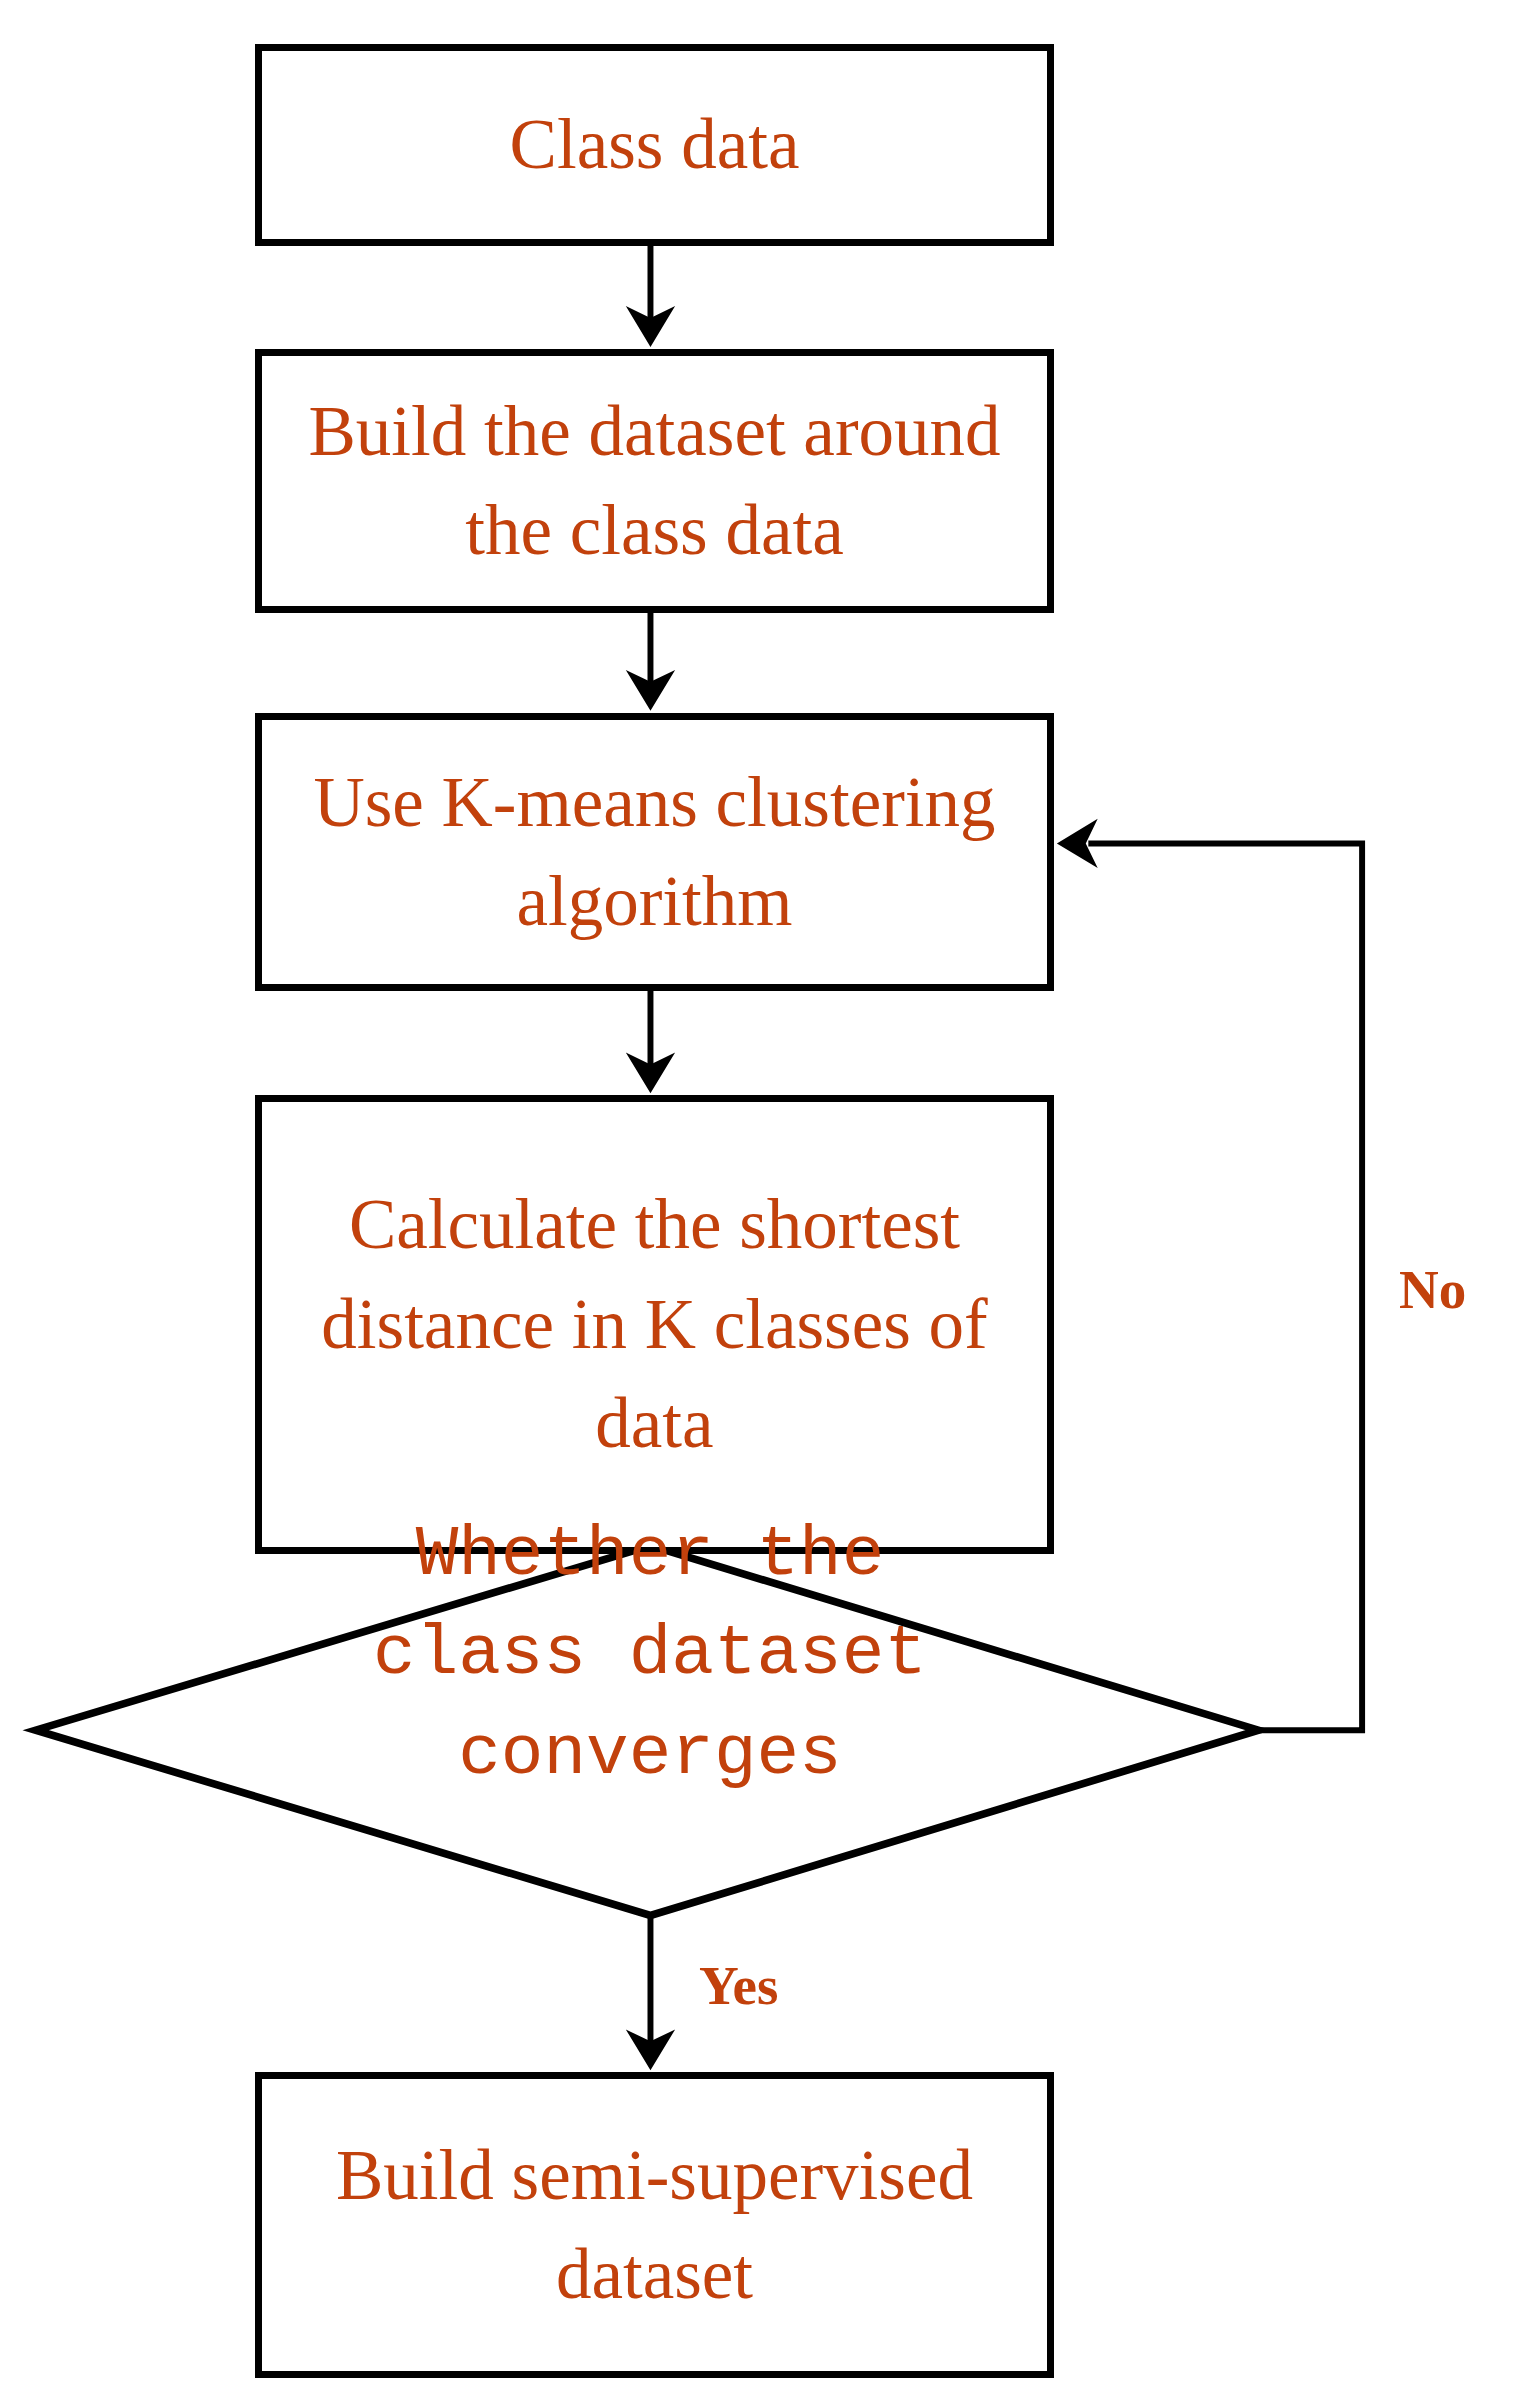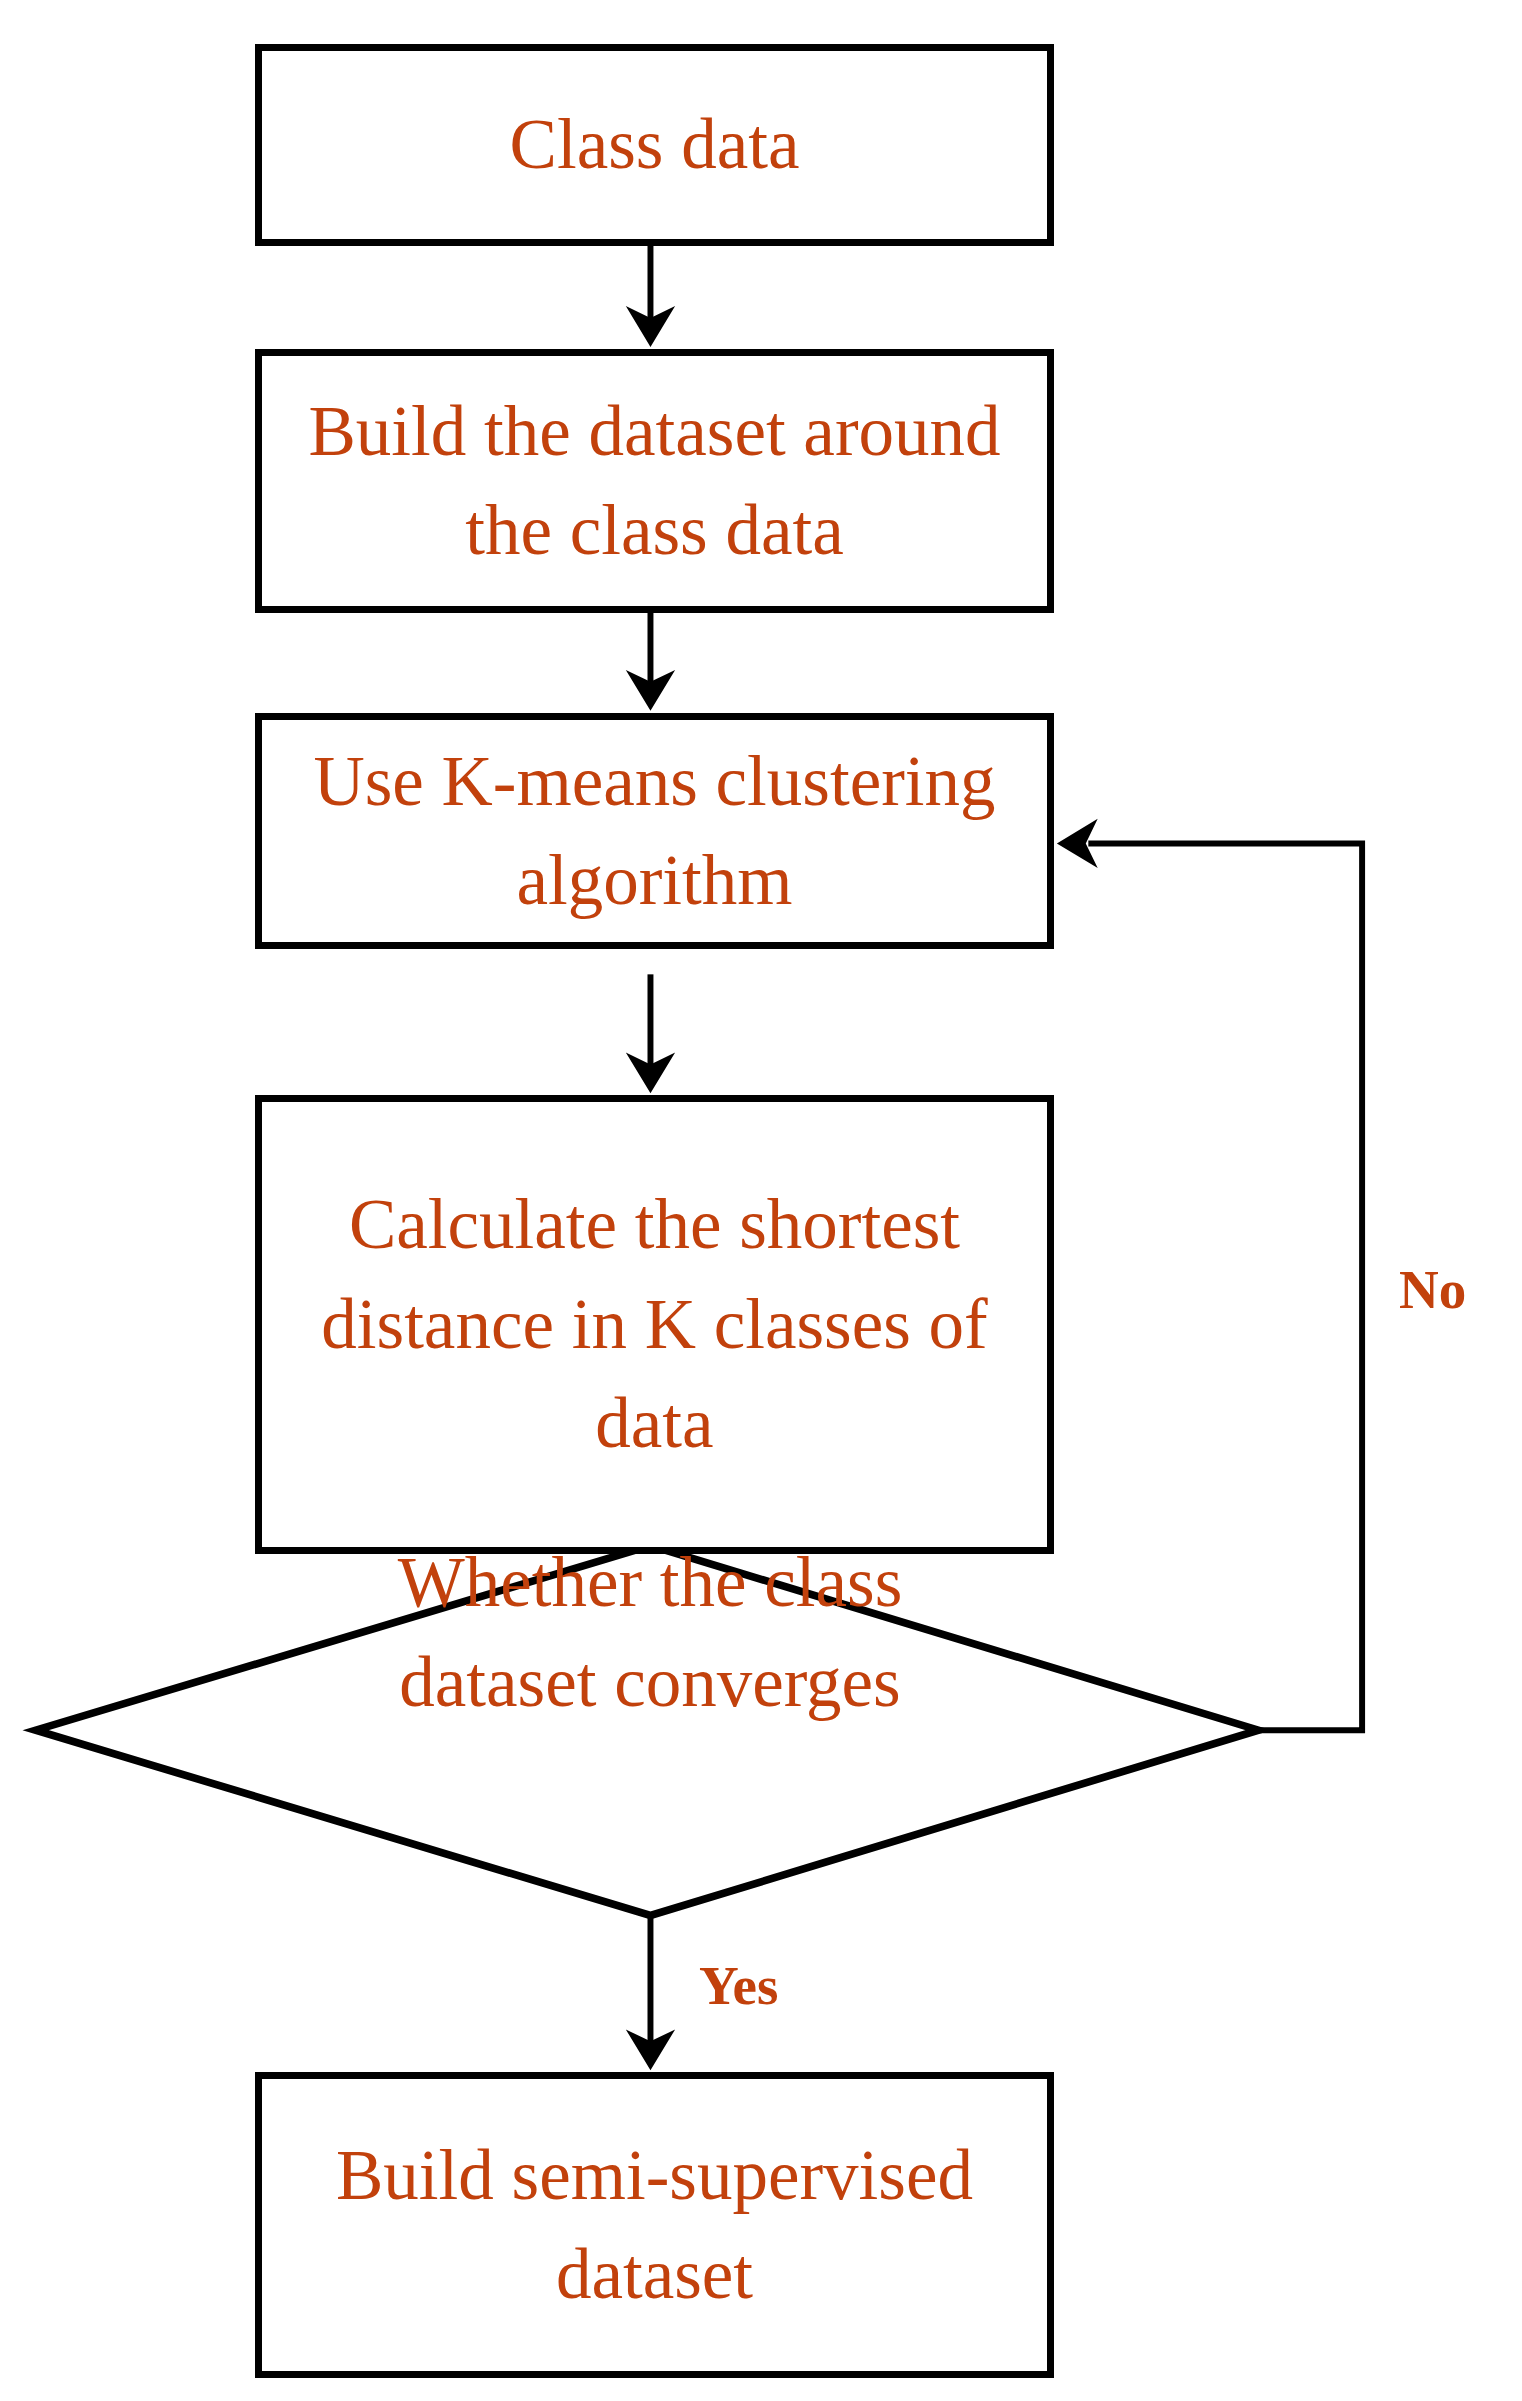--- a/index.html
+++ b/index.html
@@ -34,29 +34,30 @@
     align-items: center;
     justify-content: center;
     text-align: center;
     font-size: 71px;
     line-height: 1.40;
     padding: 0 34px;
   }
   .diamond-label {
     position: absolute;
     left: 344px;
-    top: 1509px;
+    top: 1557px;
     width: 612px;
     height: 247px;
     display: flex;
-    align-items: center;
+    align-items: flex-end;
     justify-content: center;
     text-align: center;
     font-size: 71px;
     line-height: 1.40;
+    font-family: Liberation Mono, monospace;
   }
   .edge-label {
     position: absolute;
     font-size: 55px;
     line-height: 1.2;
     white-space: nowrap;
     font-weight: bold;
   }
   .edge-label.yes { left: 699px;  top: 1929px; margin-top: 24px; }
   .edge-label.no  { left: 1399px; top: 1257px; }
@@ -106,21 +107,21 @@
   </svg>
 
   <div class="node" style="top:44px; height:202px;">
     <span>Class data</span>
   </div>
 
   <div class="node" style="top:349px; height:264px;">
     <span>Build the dataset around the class data</span>
   </div>
 
-  <div class="node" style="top:713px; height:236px;">
+  <div class="node" style="top:713px; height:278px;">
     <span>Use K-means clustering algorithm</span>
   </div>
 
   <div class="node" style="top:1095px; height:459px;">
     <span>Calculate the shortest distance in K classes of data</span>
   </div>
 
   <div class="diamond-label">
     <span>Whether the class dataset converges</span>
   </div>

